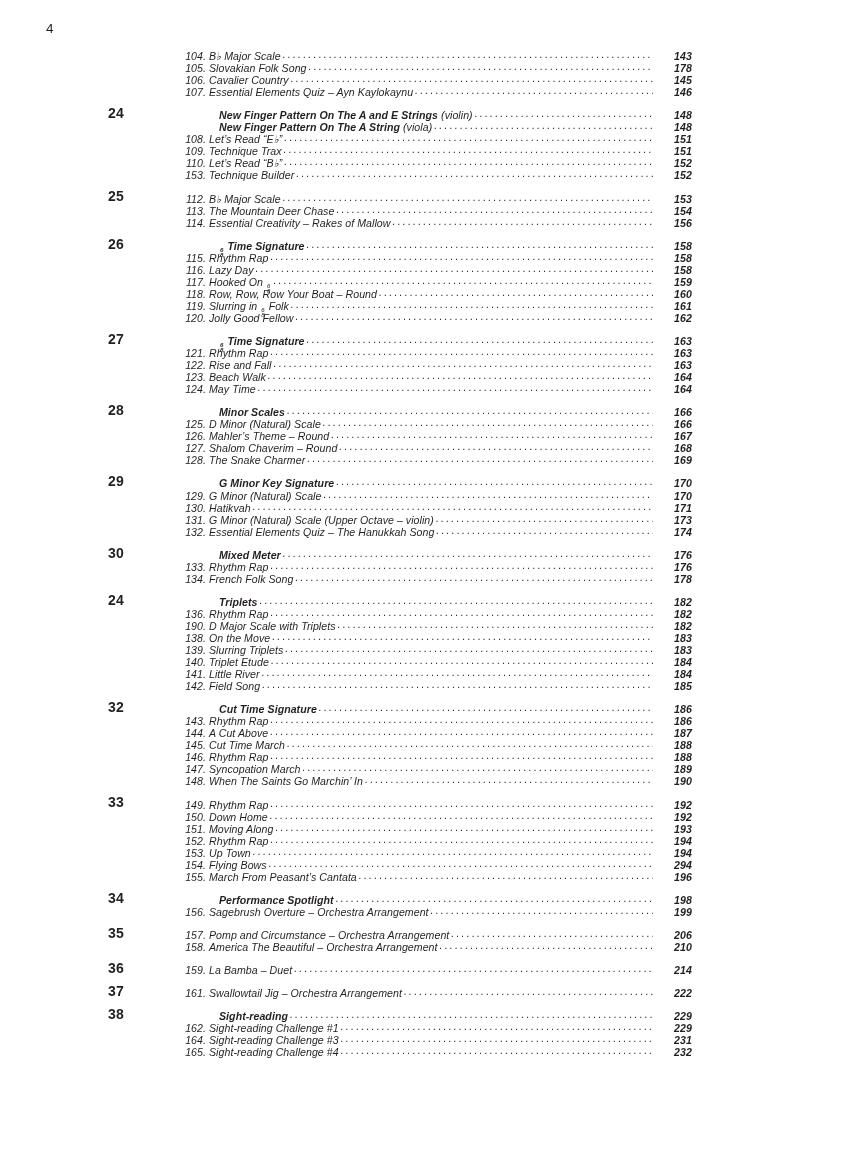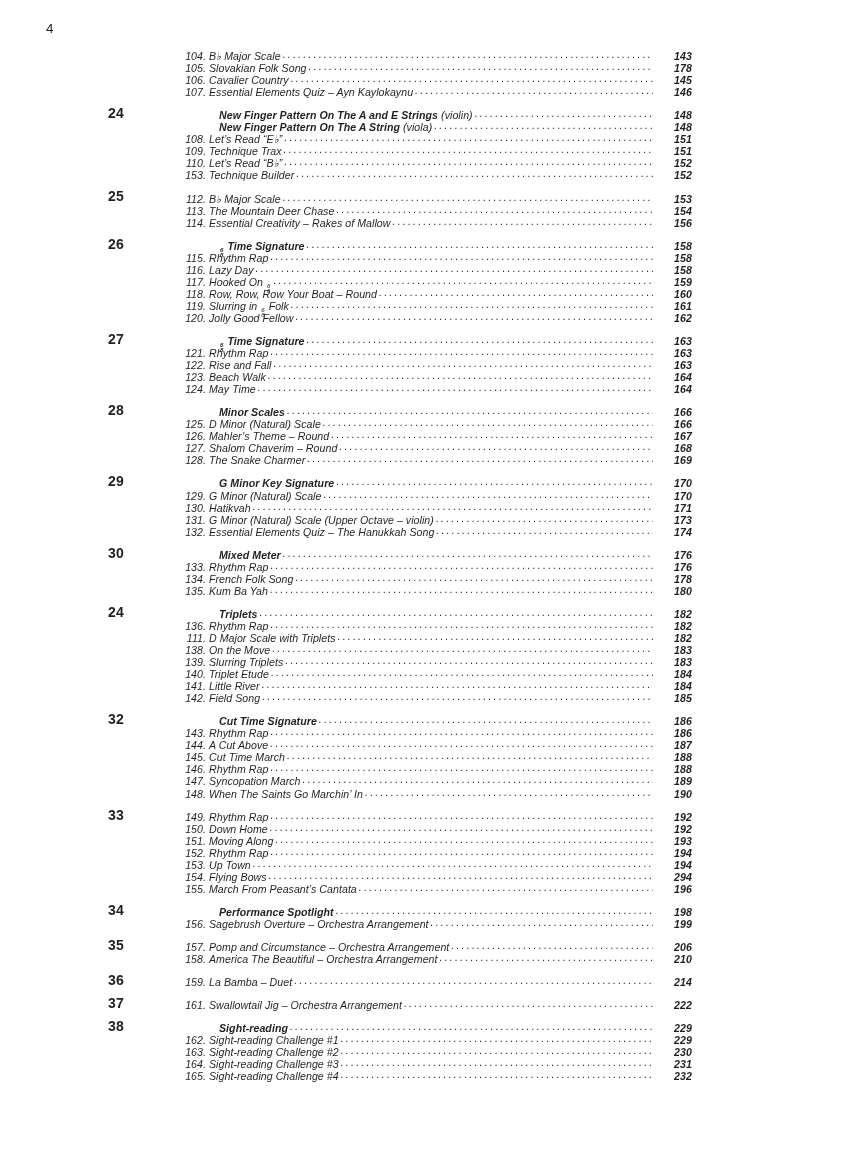--- a/index.html
+++ b/index.html
@@ -420,45 +420,39 @@
           <div class="title"><span>Rhythm Rap</span></div>
           <div class="leader"></div>
           <div class="pg pad-right">176</div>
         </div>
         <div class="row">
           <div class="num">134.</div>
           <div class="title"><span>French Folk Song</span></div>
           <div class="leader"></div>
           <div class="pg pad-right">178</div>
         </div>
-        <div class="row">
-          <div class="num">135.</div>
-          <div class="title"><span>Kum Ba Yah</span></div>
-          <div class="leader"></div>
-          <div class="pg pad-right">180</div>
-        </div>
       </div>
     </div>
     <div class="group">
       <div class="unit-no">24</div>
       <div class="rows">
         <div class="row">
           <div class="num"></div>
           <div class="title head"><span>Triplets</span></div>
           <div class="leader"></div>
           <div class="pg pad-right">182</div>
         </div>
         <div class="row">
           <div class="num">136.</div>
           <div class="title"><span>Rhythm Rap</span></div>
           <div class="leader"></div>
           <div class="pg pad-right">182</div>
         </div>
         <div class="row">
-          <div class="num">111.</div>
+          <div class="num">190.</div>
           <div class="title"><span>D Major Scale with Triplets</span></div>
           <div class="leader"></div>
           <div class="pg pad-right">182</div>
         </div>
         <div class="row">
           <div class="num">138.</div>
           <div class="title"><span>On the Move</span></div>
           <div class="leader"></div>
           <div class="pg pad-right">183</div>
         </div>
@@ -647,26 +641,20 @@
           <div class="leader"></div>
           <div class="pg pad-right">229</div>
         </div>
         <div class="row">
           <div class="num">162.</div>
           <div class="title"><span>Sight-reading Challenge #1</span></div>
           <div class="leader"></div>
           <div class="pg pad-right">229</div>
         </div>
         <div class="row">
-          <div class="num">163.</div>
-          <div class="title"><span>Sight-reading Challenge #2</span></div>
-          <div class="leader"></div>
-          <div class="pg pad-right">230</div>
-        </div>
-        <div class="row">
           <div class="num">164.</div>
           <div class="title"><span>Sight-reading Challenge #3</span></div>
           <div class="leader"></div>
           <div class="pg pad-right">231</div>
         </div>
         <div class="row">
           <div class="num">165.</div>
           <div class="title"><span>Sight-reading Challenge #4</span></div>
           <div class="leader"></div>
           <div class="pg pad-right">232</div>

